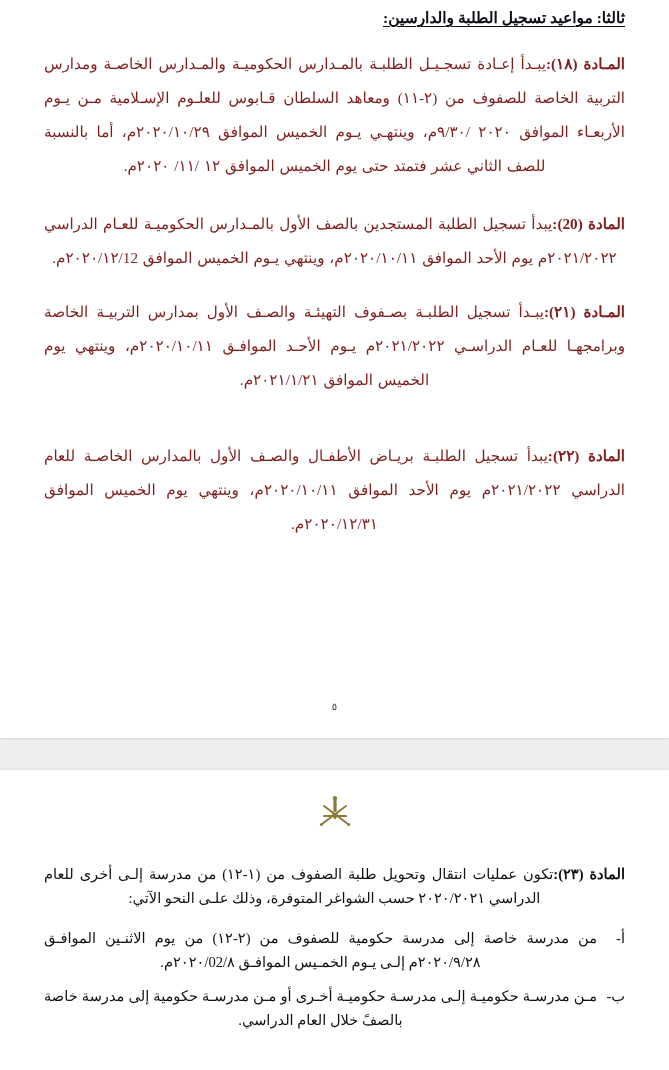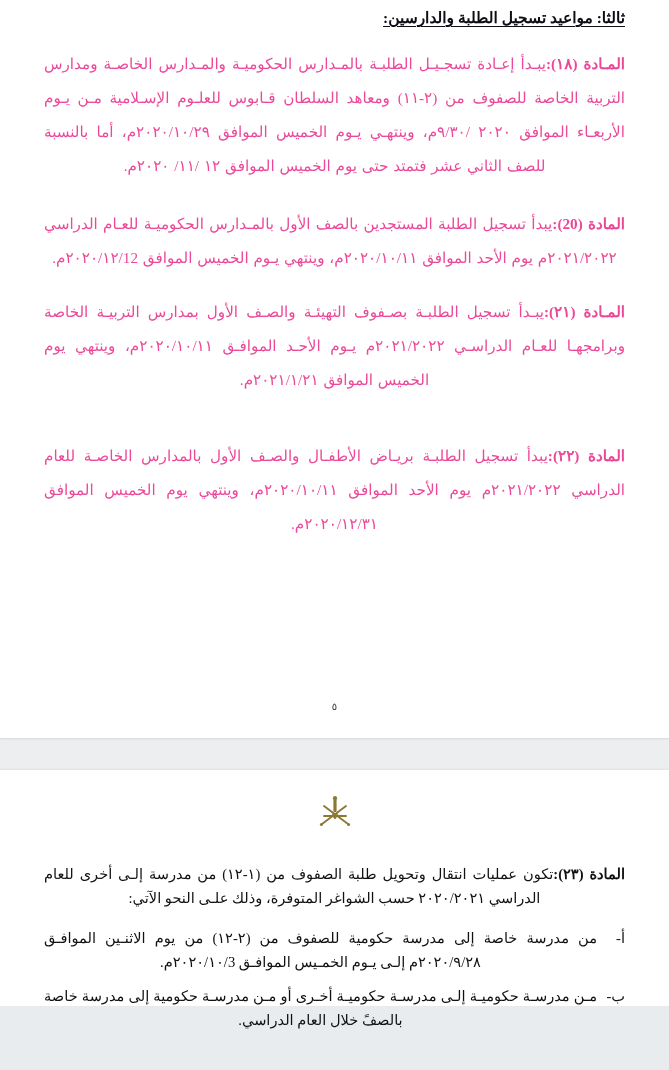--- a/index.html
+++ b/index.html
@@ -37,21 +37,21 @@
     box-shadow: 0 1px 2px rgba(0,0,0,0.10);
   }
 
   .page-gap {
     height: 32px;
     background: #eceef0;
     width: 669px;
   }
 
   .page-two {
-    height: 236px;
+    height: 300px;
     padding: 0 44px 0 44px;
     box-shadow: 0 -1px 2px rgba(0,0,0,0.06);
   }
 
   
   .section-heading {
     text-align: right;
     font-weight: bold;
     font-size: 15.5px;
     letter-spacing: 0;
@@ -66,21 +66,21 @@
   }
 
   
   .article {
     margin: 0;
     padding: 0;
     font-size: 15.2px;
     line-height: 34px;
     text-align: justify;
     text-align-last: center;
-    color: #ec4899;
+    color: #7f1d1d;
     direction: rtl;
     word-spacing: 1px;
   }
   .article-18 { margin-top: 18px; }
   .article-19 { margin-top: 24px; }
   .article-20 { margin-top: 24px; }
   .article-21 { margin-top: 20px; }
   .article-22 { margin-top: 42px; }
 
   .art-label {
@@ -208,21 +208,21 @@
       </span>
     </div>
 
     <p class="article-23">
       <span class="art-label">المادة (٢٣):</span><span>تكون عمليات انتقال وتحويل طلبة الصفوف من (١-١٢) من مدرسة إلـى أخرى للعام الدراسي ٢٠٢٠/٢٠٢١ حسب الشواغر المتوفرة، وذلك علـى النحو الآتي:</span>
     </p>
 
     <ul class="lettered-list">
       <li class="lettered-item item-a">
         <span class="item-marker">أ-</span>
-        <span class="item-text">من مدرسة خاصة إلى مدرسة حكومية للصفوف من (٢-١٢) من يوم الاثنـين الموافـق ٢٠٢٠/٩/٢٨م إلـى يـوم الخمـيس الموافـق ٢٠٢٠/١٠/3م.</span>
+        <span class="item-text">من مدرسة خاصة إلى مدرسة حكومية للصفوف من (٢-١٢) من يوم الاثنـين الموافـق ٢٠٢٠/٩/٢٨م إلـى يـوم الخمـيس الموافـق ٢٠٢٠/02/٨م.</span>
       </li>
       <li class="lettered-item item-b">
         <span class="item-marker">ب-</span>
         <span class="item-text">مـن مدرسـة حكوميـة إلـى مدرسـة حكوميـة أخـرى أو مـن مدرسـة حكومية إلى مدرسة خاصة بالصفً خلال العام الدراسي.</span>
       </li>
     </ul>
 
   </div>
 
 </div>

